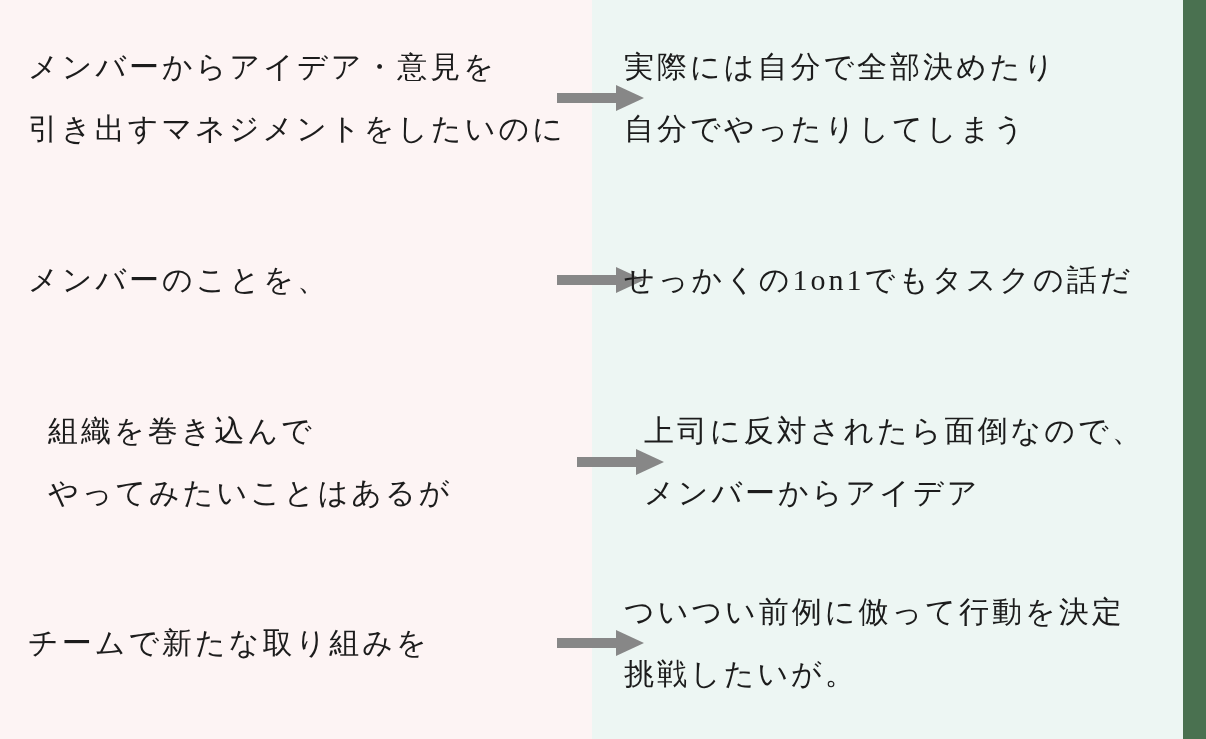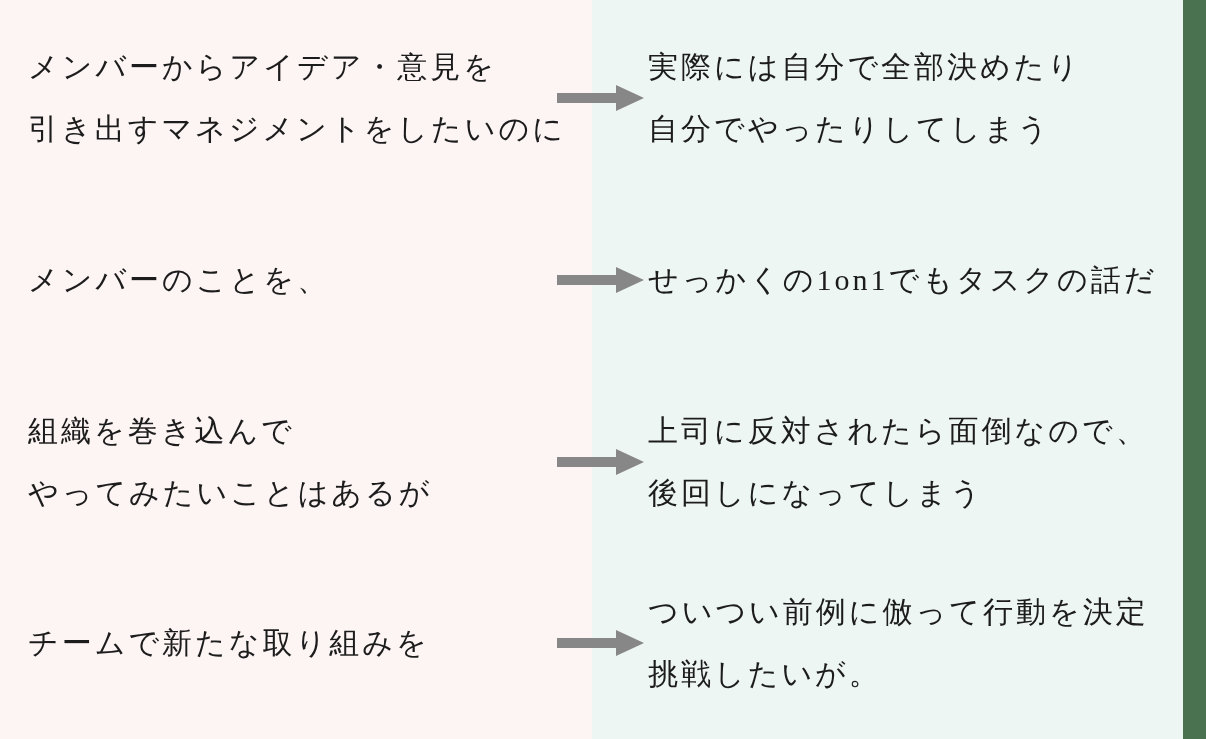--- a/index.html
+++ b/index.html
@@ -37,33 +37,33 @@
     width: 23px; height: 100%;
     background: var(--strip);
   }
   .row {
     position: absolute;
     left: 0; right: 0;
     height: 180px;
   }
   .row-0 { top: 8px; text-decoration: underline; }
   .row-1 { top: 190px; font-family: Liberation Serif, serif; }
-  .row-2 { top: 372px; }
+  .row-2 { top: 372px; margin-left: 20px; }
   .row-3 { top: 553px; }
   .text-block {
     position: absolute;
     top: 50%;
     transform: translateY(-50%);
     font-size: 30px;
     line-height: 62px;
     letter-spacing: 3px;
     white-space: nowrap;
   }
   .text-left  { left: 28px; }
-  .text-right { left: 648px; }
+  .text-right { left: 624px; }
   .arrow {
     position: absolute;
     left: 557px;
     top: 50%;
     transform: translateY(-50%);
     display: flex;
     align-items: center;
   }
   .arrow .shaft {
     width: 59px;
@@ -118,21 +118,21 @@
     <div class="text-block text-left">
       <div>組織を巻き込んで</div>
       <div>やってみたいことはあるが</div>
     </div>
     <div class="arrow">
       <span class="shaft"></span>
         <span class="head"></span>
     </div>
     <div class="text-block text-right">
       <div>上司に反対されたら面倒なので、</div>
-      <div>後回しになってしまう</div>
+      <div>メンバーからアイデア</div>
     </div>
   </div>
 
   <div class="row row-3">
     <div class="text-block text-left">
       <div>チームで新たな取り組みを</div>
     </div>
     <div class="arrow">
       <span class="shaft"></span>
         <span class="head"></span>

